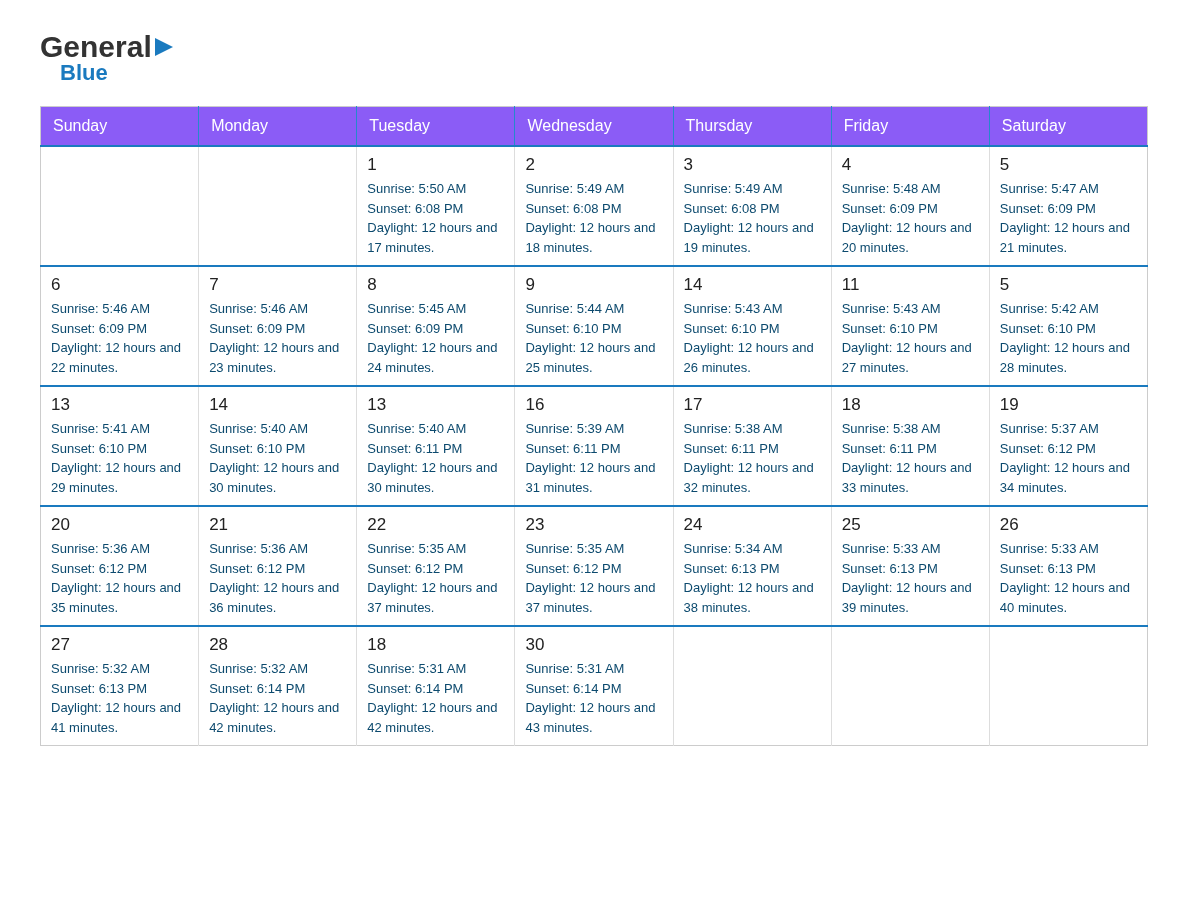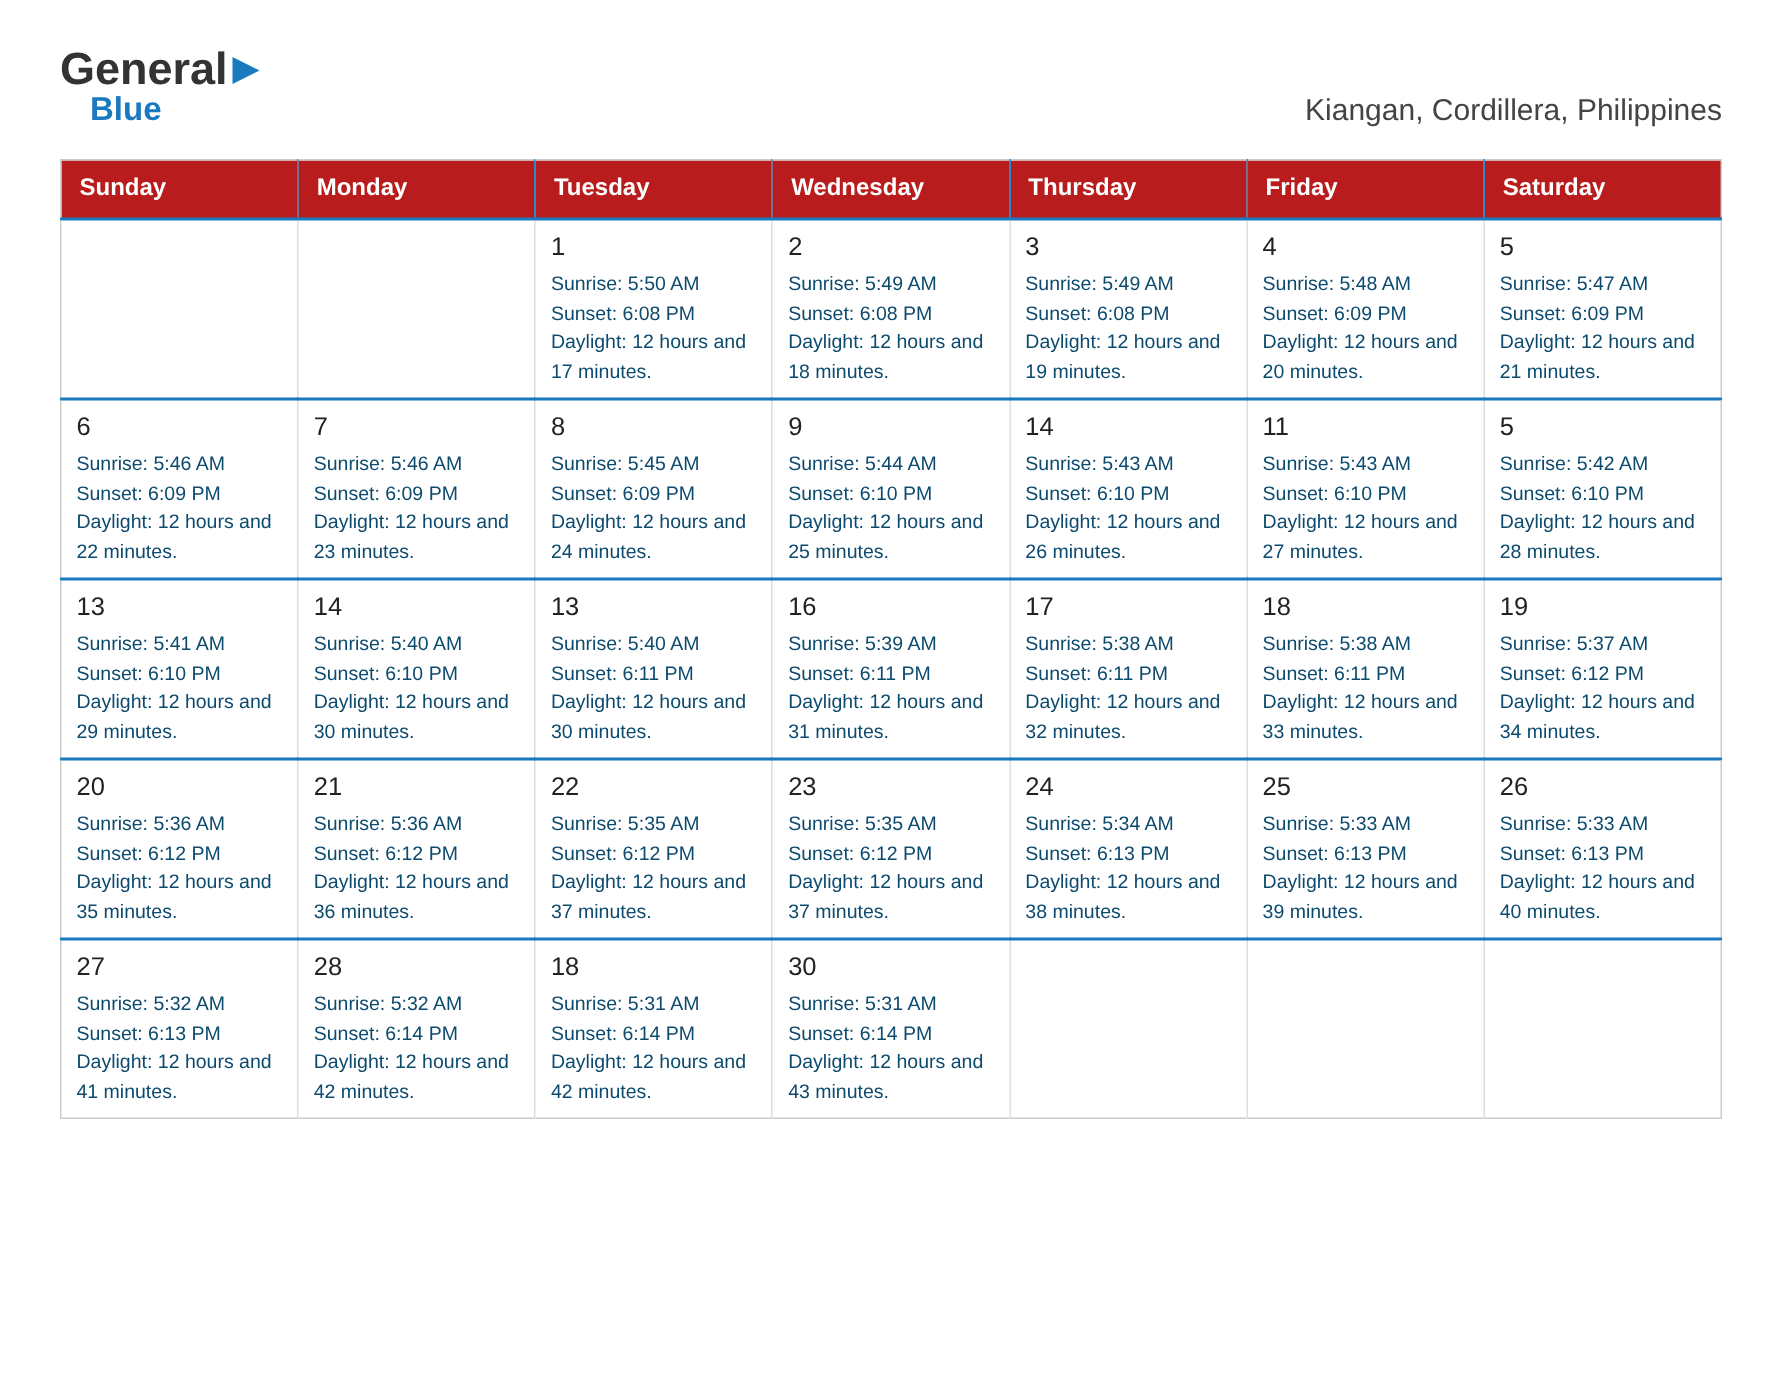--- a/index.html
+++ b/index.html
@@ -6,21 +6,21 @@
     body {
       font-family: Arial, Helvetica, sans-serif;
       background: #fff;
       padding: 30px 40px;
       width: 1188px;
       min-height: 918px;
     }
     .header {
       display: flex;
       justify-content: space-between;
-      align-items: flex-end;
+      align-items: flex-start;
       margin-bottom: 20px;
     }
     .title-block {
       text-align: right;
     }
     .month-year {
       font-size: 52px;
       font-weight: normal;
       color: #222;
       line-height: 1.1;
@@ -29,26 +29,26 @@
       font-size: 20px;
       color: #444;
       margin-top: 4px;
     }
     .calendar {
       width: 100%;
       border-collapse: collapse;
       border: 1px solid #ccc;
     }
     .calendar thead tr th {
-      background-color: #b91c1c;
+      background-color: #8b5cf6;
       color: #fff;
       padding: 10px 12px;
       text-align: left;
       font-size: 16px;
-      font-weight: bold;
+      font-weight: normal;
       border-right: 1px solid #2589cc;
     }
     .calendar thead tr th:last-child {
       border-right: none;
     }
     .calendar tbody tr td {
       vertical-align: top;
       padding: 8px 10px;
       border-right: 1px solid #ddd;
       border-bottom: 1px solid #ddd;
@@ -97,21 +97,20 @@
       <span style="font-size:30px;font-weight:bold;color:#333;font-family:Arial,sans-serif;">General</span>
       <svg width="22" height="22" viewBox="0 0 22 22" style="margin: 0 1px;">
         <polygon points="2,2 20,11 2,20" fill="#1a7abf"></polygon>
       </svg>
     </div>
     <div style="margin-top:-4px;">
       <span style="font-size:22px;font-weight:bold;color:#1a7abf;font-family:Arial,sans-serif;margin-left:20px;">Blue</span>
     </div>
   </div>
   <div class="title-block">
-    <div class="location">Kiangan, Cordillera, Philippines</div>
   </div>
 </div>
 
 <table class="calendar">
   <thead>
     <tr>
     <th>Sunday</th>
         <th>Monday</th>
         <th>Tuesday</th>
         <th>Wednesday</th>

